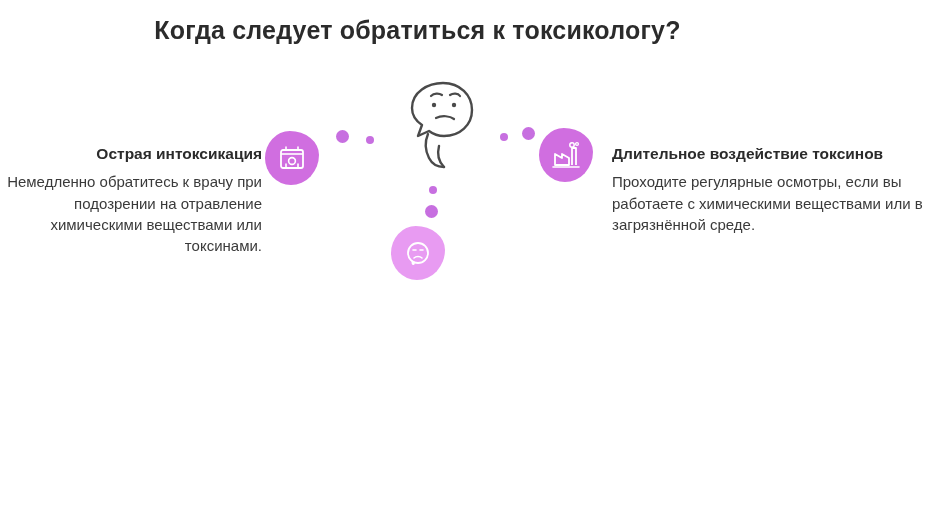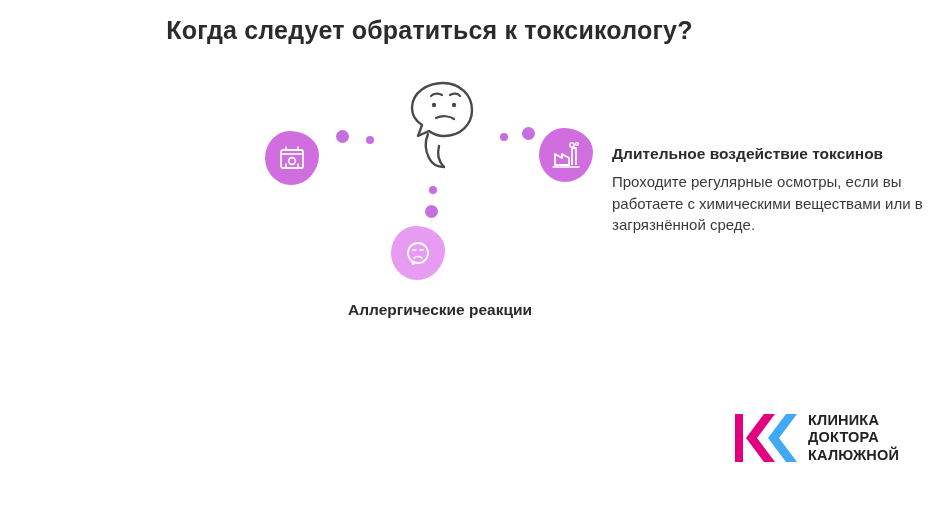--- a/index.html
+++ b/index.html
@@ -18,21 +18,21 @@
   .canvas {
     position: relative;
     width: 950px;
     height: 508px;
   }
 
   
   .title {
     position: absolute;
     top: 16px;
-    left: 12px;
+    left: 0;
     width: 835px;
     text-align: center;
     font-size: 25px;
     font-weight: bold;
     color: #2b2b2b;
     letter-spacing: 0.2px;
   }
 
   
   .blob {
@@ -171,36 +171,27 @@
 
   <div class="blob light" style="left:391px; top:226px;">
     <svg width="30" height="30" viewBox="0 0 30 30" fill="none" xmlns="http://www.w3.org/2000/svg">
       <circle cx="15" cy="15" r="10" stroke="#ffffff" stroke-width="1.8"></circle>
       <path d="M10 12 h3 M17 12 h3" stroke="#ffffff" stroke-width="1.6" stroke-linecap="round"></path>
       <path d="M11 20 C13 18, 17 18, 19 20" stroke="#ffffff" stroke-width="1.6" stroke-linecap="round" fill="none"></path>
       <path d="M9 23 C8 25, 8.8 27, 10.3 27 C11.8 27, 12.4 25, 11.3 23 Z" fill="#ffffff"></path>
     </svg>
   </div>
 
+  <div class="block" id="block-left">
+    <h3>Острая интоксикация</h3>
+    <p>Немедленно обратитесь к врачу при подозрении на отравление химическими веществами или токсинами.</p>
+  </div>
 
   <div class="block" id="block-right">
     <h3>Длительное воздействие токсинов</h3>
     <p>Проходите регулярные осмотры, если вы работаете с химическими веществами или в загрязнённой среде.</p>
   </div>
 
   <div class="block" id="block-center">
-    <h3>Аллергические реакции</h3>
   </div>
 
-  <div class="logo">
-    <svg class="logo-mark" width="62" height="52" viewBox="0 0 62 52" fill="none" xmlns="http://www.w3.org/2000/svg">
-      <rect x="0" y="2" width="8" height="48" fill="#e3007f"></rect>
-      <path d="M11 26 L29 2 H40 L22 26 L40 50 H29 Z" fill="#e3007f"></path>
-      <path d="M33 26 L51 2 H62 L44 26 L62 50 H51 Z" fill="#3fa9f5"></path>
-    </svg>
-    <div class="logo-text">
-      <div>КЛИНИКА</div>
-      <div>ДОКТОРА</div>
-      <div>КАЛЮЖНОЙ</div>
-    </div>
-  </div>
 
 </div>
 
 </body></html>

